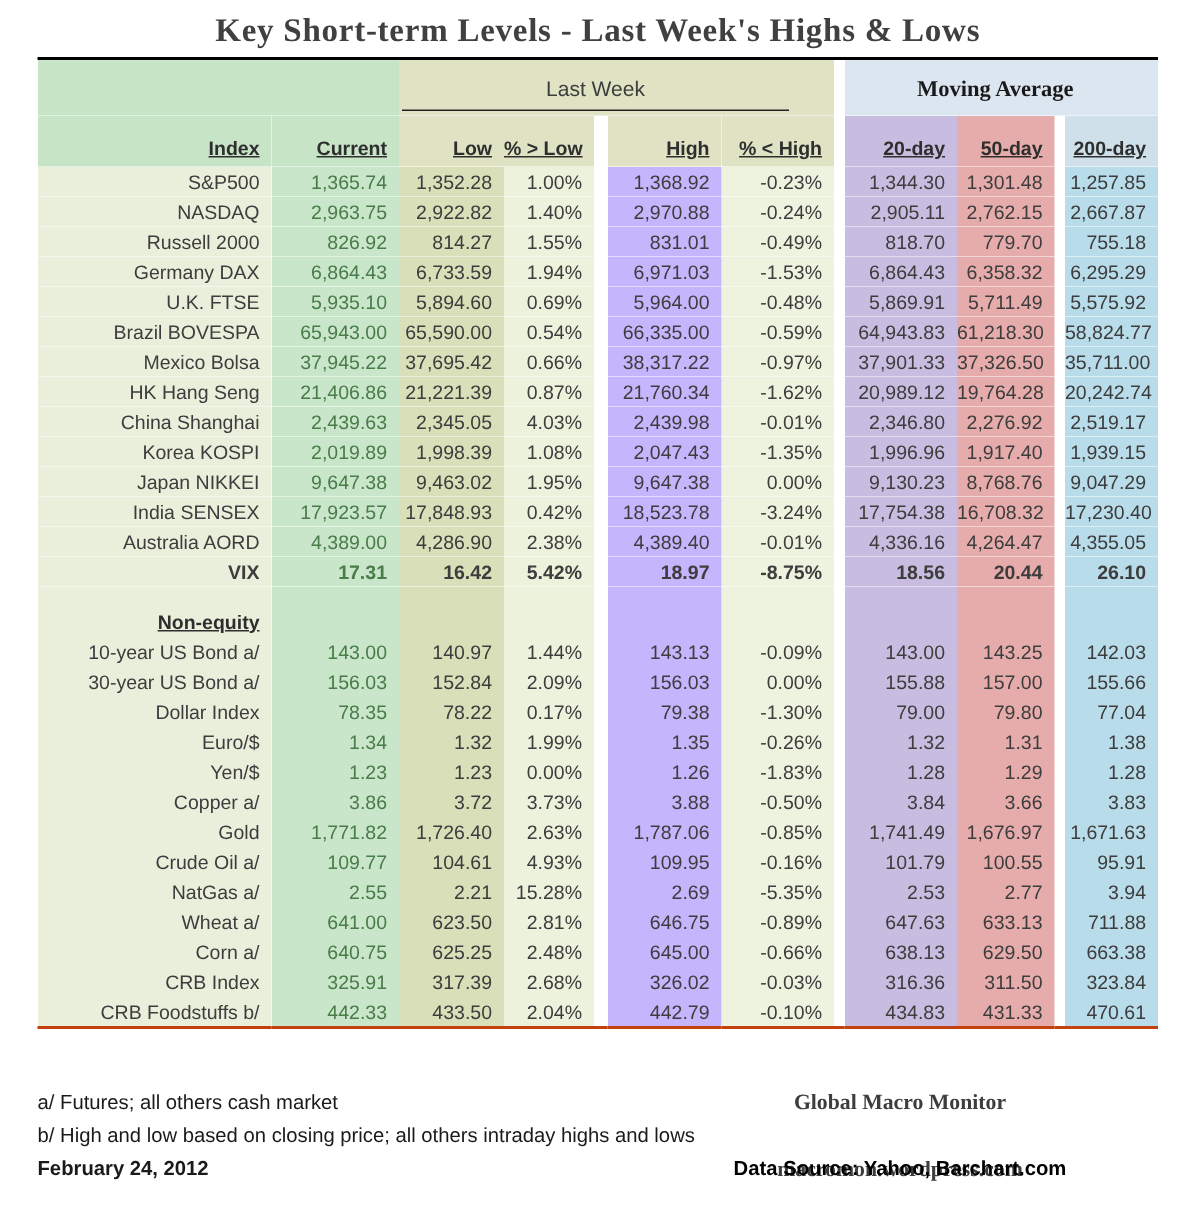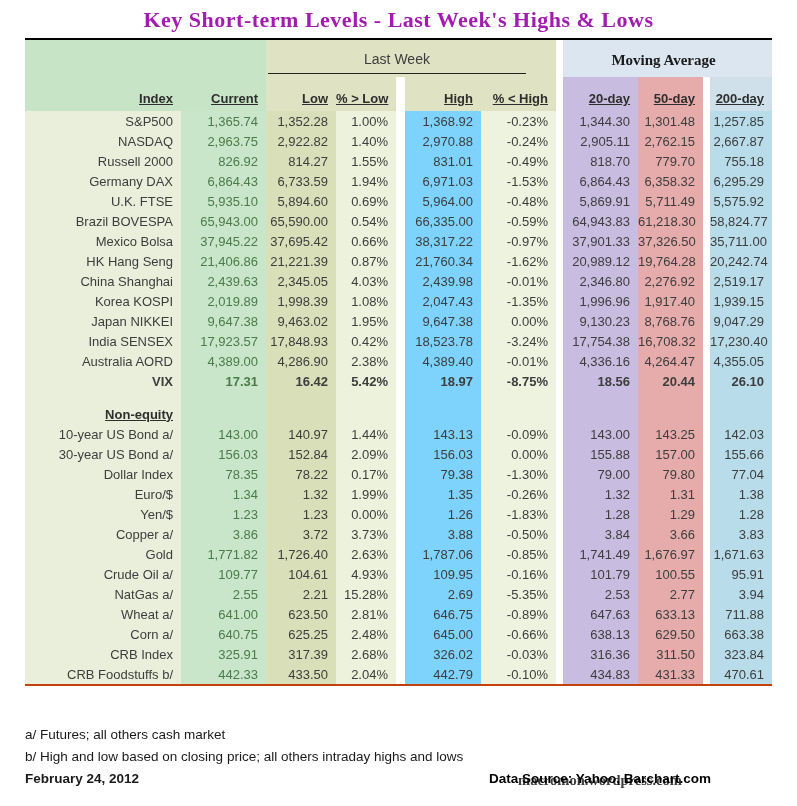--- a/index.html
+++ b/index.html
@@ -3,21 +3,21 @@
 <meta charset="utf-8">
 <style>
   html,body { margin:0; padding:0; background:#ffffff; }
   .page {
     position:relative; width:797px; height:806px; background:#ffffff;
     font-family:"Liberation Sans", sans-serif; color:#3d3d3d; overflow:hidden;
   }
   .title {
     padding-top:7px; text-align:center;
     font-family:"Liberation Serif", serif; font-weight:bold;
-    font-size:22px; color:#a21caf; letter-spacing:0.5px;
+    font-size:22px; color:#404040; letter-spacing:0.5px;
   }
   .title-rule { margin:5px 0 0 25px; width:747px; border-top:2px solid #000000; }
 
   table.levels {
     margin-left:25px; width:747px; border-collapse:collapse; table-layout:fixed;
     font-size:13px;
   }
   table.levels td, table.levels th {
     height:20px; padding:0 8px 0 0; text-align:right;
     white-space:nowrap; overflow:hidden; font-weight:normal;
@@ -25,21 +25,21 @@
   td.name { text-align:left; padding:0 0 0 5px; }
 
   
   .bg-green   { background:#c8e4c7; }
   .bg-olive   { background:#dfe3c3; }
   .bg-bandblu { background:#dce6f1; }
   .c-index    { background:#e9efdb;margin-top:40px; }
   .c-current  { background:#c9e6ca; color:#4a7c49; }
   .c-low      { background:#d9dfb8; }
   .c-pctlow   { background:#edf2dd; }
-  .c-high     { background:#7dd3fc; }
+  .c-high     { background:#c4b5fd; }
   .c-pcthigh  { background:#eef3e0; }
   .c-ma20     { background:#c8bde0;margin-left:24px; }
   .c-ma50     { background:#e6acab; }
   .c-ma200    { background:#b9dcea; }
   .gap        { background:#ffffff; padding:0; }
 
   
   tr.group-row th { height:37px; vertical-align:middle; }
   .lw-wrap { margin:8px 22px 0 2px; padding-bottom:6px; border-bottom:1.5px solid #222;
              text-align:center; font-size:14px; color:#3d3d3d; }
@@ -528,16 +528,17 @@
           <td class="c-ma50">431.33</td>
           <td class="gap"></td>
           <td class="c-ma200">470.61</td>
         </tr>
       </tbody>
   </table>
 
   <div class="fn fn-a">a/  Futures; all others cash market</div>
   <div class="fn fn-b">b/  High and low based on closing price;  all others intraday highs and lows</div>
   <div class="fn fn-date">February 24, 2012</div>
+  <div class="brand brand1">Global Macro Monitor</div>
   <div class="brand brand2">macromon.wordpress.com</div>
   <div class="source">Data Source: Yahoo, Barchart.com</div>
 
 </div>
 
 </body></html>

